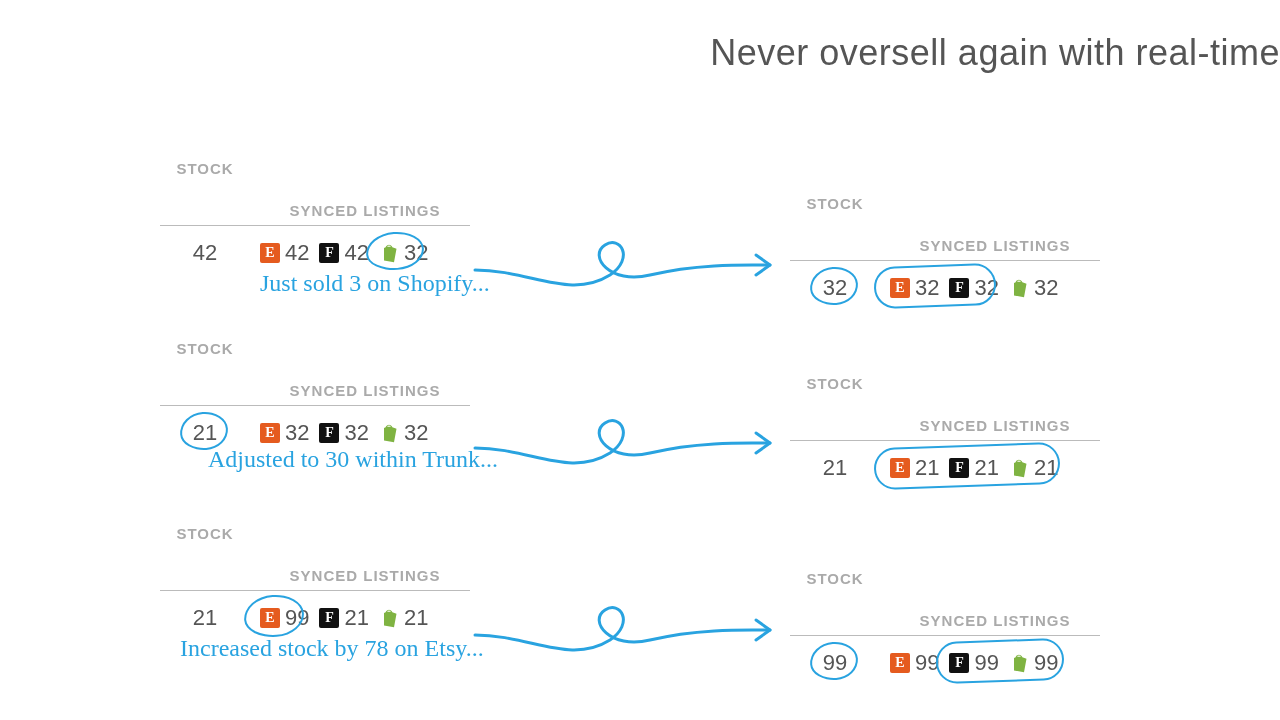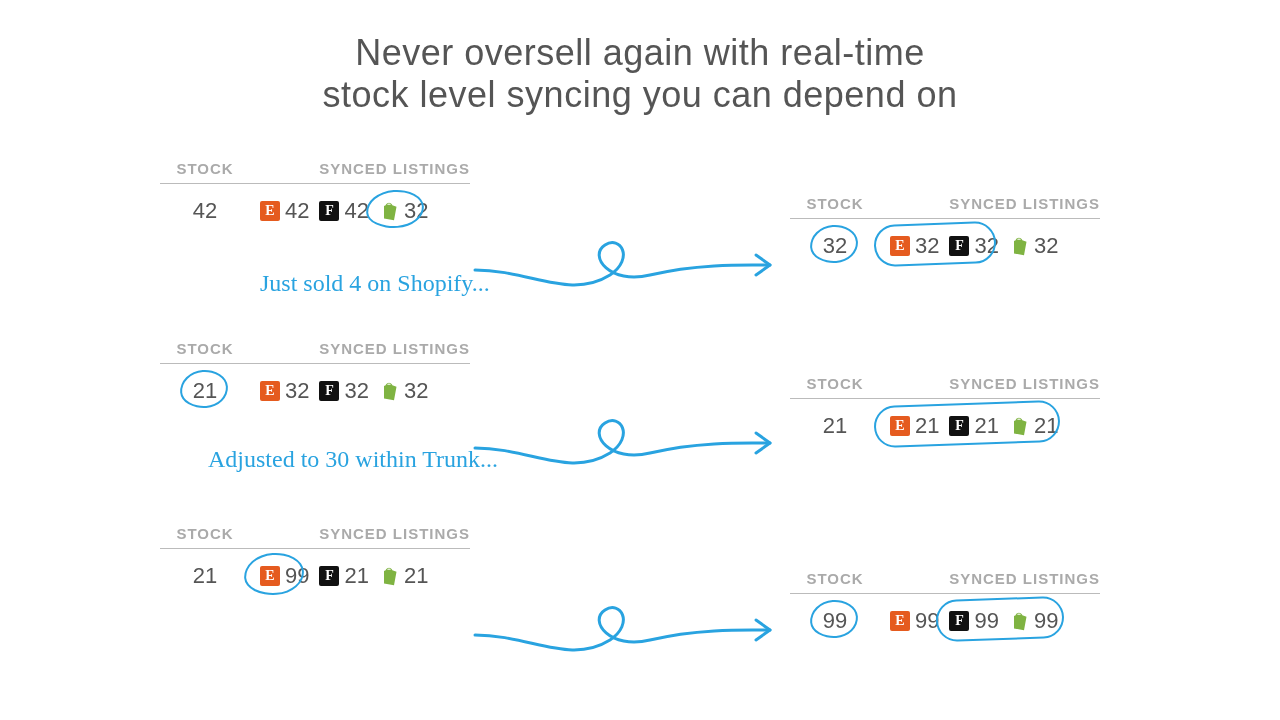--- a/index.html
+++ b/index.html
@@ -1,34 +1,34 @@
 <!DOCTYPE html>
 <html><head>
 <meta charset="utf-8">
 <style>
   * { box-sizing: border-box; margin: 0; padding: 0; }
   html, body { width: 1280px; height: 720px; background: #fff; font-family: "Helvetica Neue", Helvetica, Arial, sans-serif; color: #444; }
   .page { position: relative; width: 1280px; height: 720px; }
 
   .headline { position: absolute; left: 0; right: 0; top: 32px; text-align: center; font-size: 36px; font-weight: 500; color: #555; letter-spacing: 0.5px; }
-  .headline .line { display: block; }
+  .headline .line { display: block; text-align: right; }
 
   .row { position: absolute; left: 0; right: 0; height: 190px; }
   .row1 { top: 160px; }
   .row2 { top: 340px; }
   .row3 { top: 525px; }
 
   .panel { position: absolute; width: 310px; }
   .panel.left { left: 160px; }
   .panel.right { left: 790px; }
 
   .panel-headers { display: flex; border-bottom: 1px solid #bbb; padding-bottom: 6px; }
   .hdr { font-size: 15px; font-weight: 700; letter-spacing: 1px; color: #aaa; }
   .hdr.stock { width: 90px; text-align: center; }
-  .hdr.synced { flex: 1; text-align: right; padding-left: 10px; }
+  .hdr.synced { flex: 1; text-align: center; padding-left: 10px; margin-top: 42px; }
 
   .panel-values { display: flex; align-items: flex-start; padding-top: 14px; }
   .stock-val { width: 90px; text-align: center; font-size: 22px; color: #555; position: relative; }
   .listings { flex: 1; display: flex; align-items: center; gap: 10px; padding-left: 10px; position: relative; }
   .listing-item { display: inline-flex; align-items: center; gap: 5px; font-size: 22px; color: #555; }
 
   
   .pi { width: 20px; height: 20px; display: inline-flex; align-items: center; justify-content: center; font-weight: 700; font-size: 14px; color: #fff; border-radius: 2px; }
   .pi-etsy { background: #e55b1f; font-family: Georgia, serif; }
   .pi-faire { background: #111; font-family: Georgia, serif; }
@@ -49,21 +49,20 @@
   .oval { position: absolute; border: 2.5px solid #29a3e0; border-radius: 22px; pointer-events: none; transform: rotate(-2deg); }
 
 </style>
 </head>
 <body>
 
 <div class="page">
 
   <div class="headline">
     <span class="line">Never oversell again with real-time</span>
-    <span class="line">stock level syncing you can depend on</span>
   </div>
 
   <div class="row row1">
 
     <div class="panel left">
       <div class="panel-headers">
         <div class="hdr stock">STOCK</div>
         <div class="hdr synced">SYNCED LISTINGS</div>
       </div>
       <div class="panel-values">
@@ -123,21 +122,21 @@
                   <path fill="#7fb342" d="M16 5c0 0-1-3-4-3s-4 3-4 3L6 6v15l12 2 3-16-5-2zM12 3c1.5 0 2.3 1.5 2.3 1.5H9.7S10.5 3 12 3z"></path>
                 </svg>
             </span>
             <span>32</span>
           </span>
           <span class="oval" style="left:-6px; top:-10px; width:122px; height:42px;"></span>
         </div>
       </div>
     </div>
 
-    <div class="hand" style="left:260px; top:110px;">Just sold 4 on Shopify...</div>
+    <div class="hand" style="left:260px; top:110px;">Just sold 3 on Shopify...</div>
   </div>
 
   <div class="row row2">
 
     <div class="panel left">
       <div class="panel-headers">
         <div class="hdr stock">STOCK</div>
         <div class="hdr synced">SYNCED LISTINGS</div>
       </div>
       <div class="panel-values">
@@ -268,15 +267,16 @@
                   <path fill="#7fb342" d="M16 5c0 0-1-3-4-3s-4 3-4 3L6 6v15l12 2 3-16-5-2zM12 3c1.5 0 2.3 1.5 2.3 1.5H9.7S10.5 3 12 3z"></path>
                 </svg>
             </span>
             <span>99</span>
           </span>
           <span class="oval" style="left:56px; top:-10px; width:128px; height:42px;"></span>
         </div>
       </div>
     </div>
 
+    <div class="hand" style="left:180px; top:110px;">Increased stock by 78 on Etsy...</div>
   </div>
 
 </div>
 
 </body></html>

